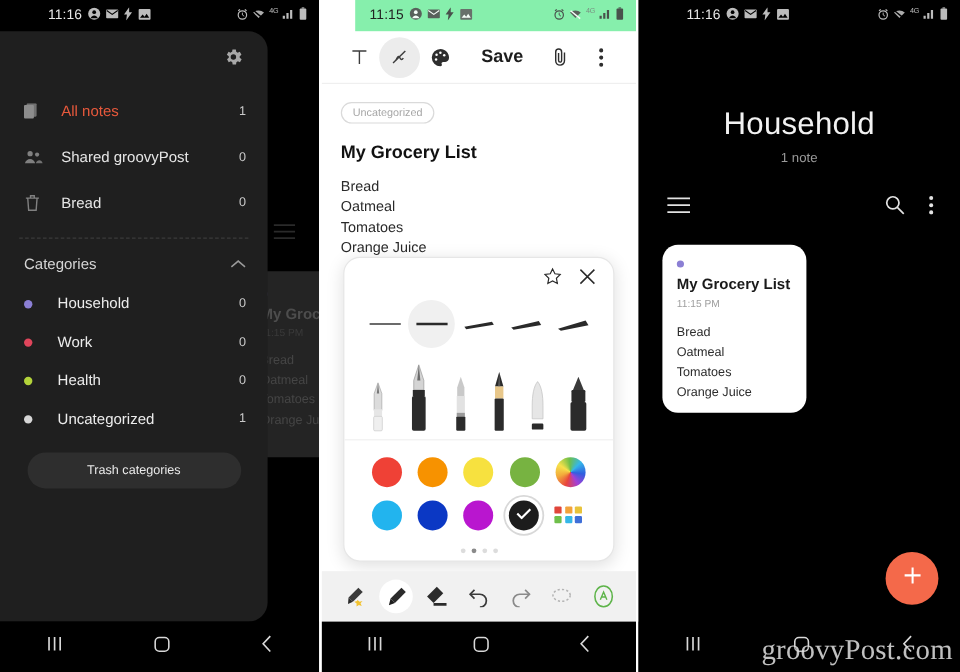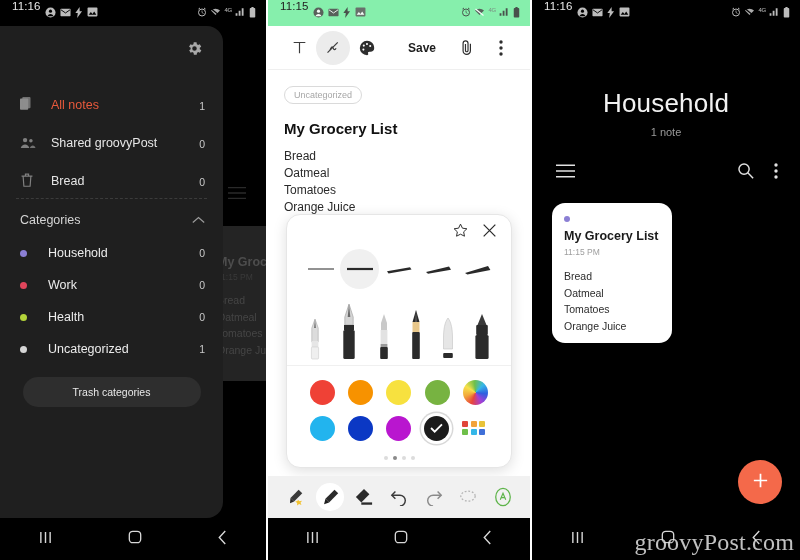--- a/index.html
+++ b/index.html
@@ -12,22 +12,22 @@
   .stage { position: relative; width: 800px; height: 560px; background: #fff; display: flex; }
 
   
   .panel { position: relative; overflow: hidden; flex: 0 0 auto; height: 560px; }
   .p1 { width: 266px; background: #000; }
   .p2 { width: 266px; background: #fff; border-left: 2px solid #fff; border-right: 2px solid #fff; }
   .p3 { width: 268px; background: #000; }
 
   
   .statusbar {
-    position: relative; height: 26px; display: flex; 
-    padding: 0 10px 0 12px; font-size: 11.5px; letter-spacing: .1px;
+    position: relative; height: 26px; display: flex; align-items: center;
+    padding: 0 10px 0 12px; font-size: 11.5px; letter-spacing: .1px; margin-left: 28px;
   }
   .statusbar.dark { color: #e8e8e8; background: #000; }
   .statusbar.light { color: #222; background: #86efac; }
   .sb-time { font-size: 11.5px; margin-right: 5px; }
   .sb-left-icons { display: flex; align-items: center; gap: 4px; }
   .sb-right { margin-left: auto; display: flex; align-items: center; gap: 3px; }
   .sb-ic { display: inline-block; opacity: .92; }
   .sb-4g { font-size: 6px; letter-spacing: -.2px; transform: translateY(-3px); opacity:.8; }
 
   
@@ -43,21 +43,21 @@
   .bg-card .bg-l { font-size: 10.5px; color: #454545; line-height: 16.5px; }
 
   .drawer {
     position: absolute; left: 0; top: 26px; width: 223px; bottom: 42px;
     background: #1f1f1f; border-top-right-radius: 16px; border-bottom-right-radius: 16px;
     padding: 0 0 0 0; z-index: 3;
   }
   .drawer-head { height: 48px; display: flex; align-items: center; justify-content: flex-end; padding-right: 20px; }
   .gear { opacity: .78; }
   .dr-item {
-    display: flex; align-items: flex-end; height: 38px; padding: 0 18px 0 20px; color: #e6e6e6;
+    display: flex; align-items: center; height: 38px; padding: 0 18px 0 20px; color: #e6e6e6;
   }
   .dr-item .ic { width: 26px; display: flex; align-items: center; opacity: .62; }
   .dr-item .lbl { font-size: 12.5px; flex: 1; padding-left: 5px; }
   .dr-item .cnt { font-size: 10.5px; color: #c9c9c9; }
   .dr-item.active .lbl { color: #e8593c; }
   .dr-item.active .ic { opacity: .7; }
   .dr-div { border-top: 1px dashed #3b3b3b; margin: 10px 16px 4px 16px; }
   .dr-section {
     display: flex; align-items: center; height: 34px; padding: 0 18px 0 20px; color: #d5d5d5; font-size: 12.5px;
   }
@@ -80,21 +80,21 @@
   .nav-ic { color: #d8d8d8; }
 
   
   .ed-toolbar {
     height: 44px; display: flex; align-items: center; padding: 0 12px 0 14px;
     border-bottom: 1px solid #efefef; background: #fff;
   }
   .ed-toolbar .tb { width: 34px; height: 34px; display: flex; align-items: center; justify-content: center; border-radius: 50%; }
   .ed-toolbar .tb.sel { background: #ececec; }
   .ed-toolbar .spacer { flex: 1; }
-  .ed-save { font-size: 12px; color: #1d1d1d; font-weight: bold; margin-right: 14px; }
+  .ed-save { font-size: 15px; color: #1d1d1d; font-weight: bold; margin-right: 14px; }
   .ed-body { padding: 14px 16px 0 16px; background: #fff; }
   .chip {
     display: inline-block; border: 1px solid #dadada; border-radius: 11px;
     padding: 3px 9px; font-size: 9px; color: #a6a6a6;
   }
   .note-title { font-size: 15px; font-weight: bold; color: #111; margin: 16px 0 11px; }
   .note-line { font-size: 12px; color: #2a2a2a; line-height: 17px; }
 
   
   .pen-pop {

